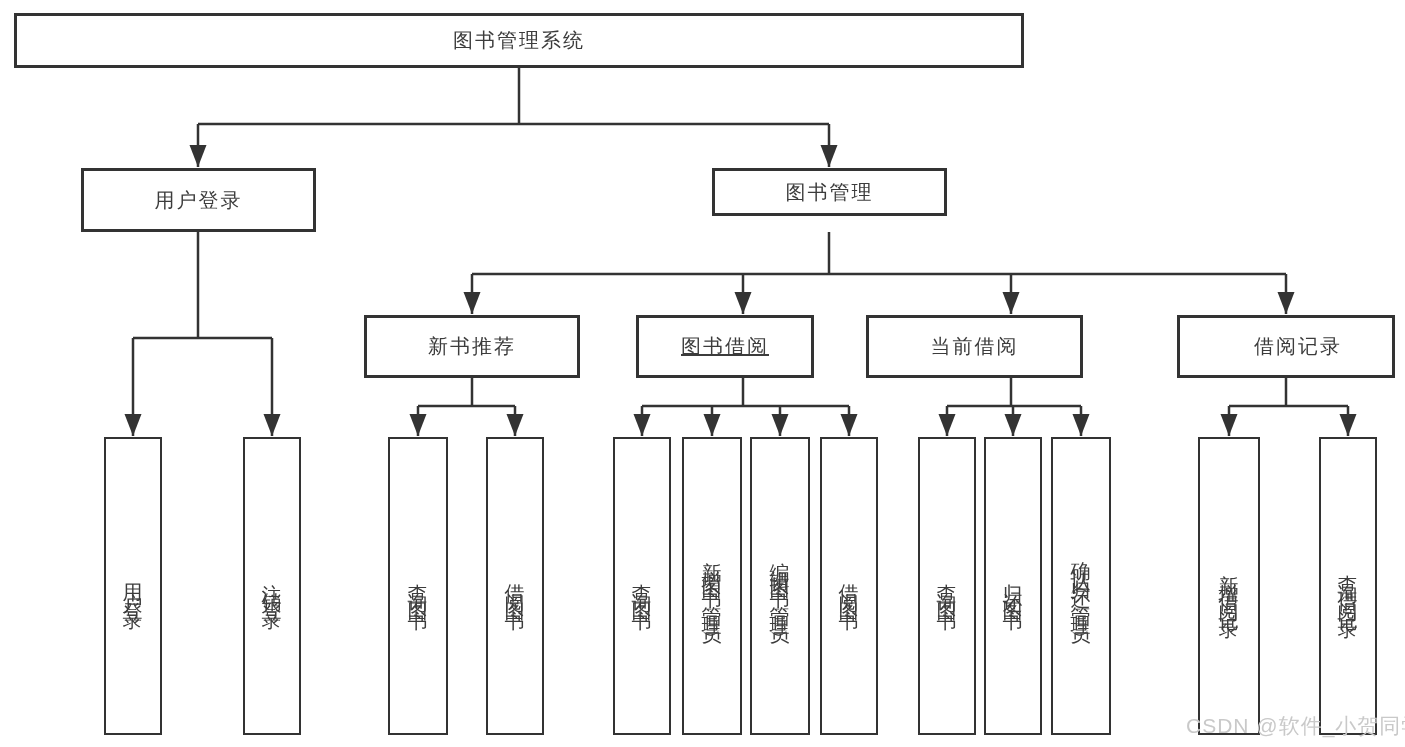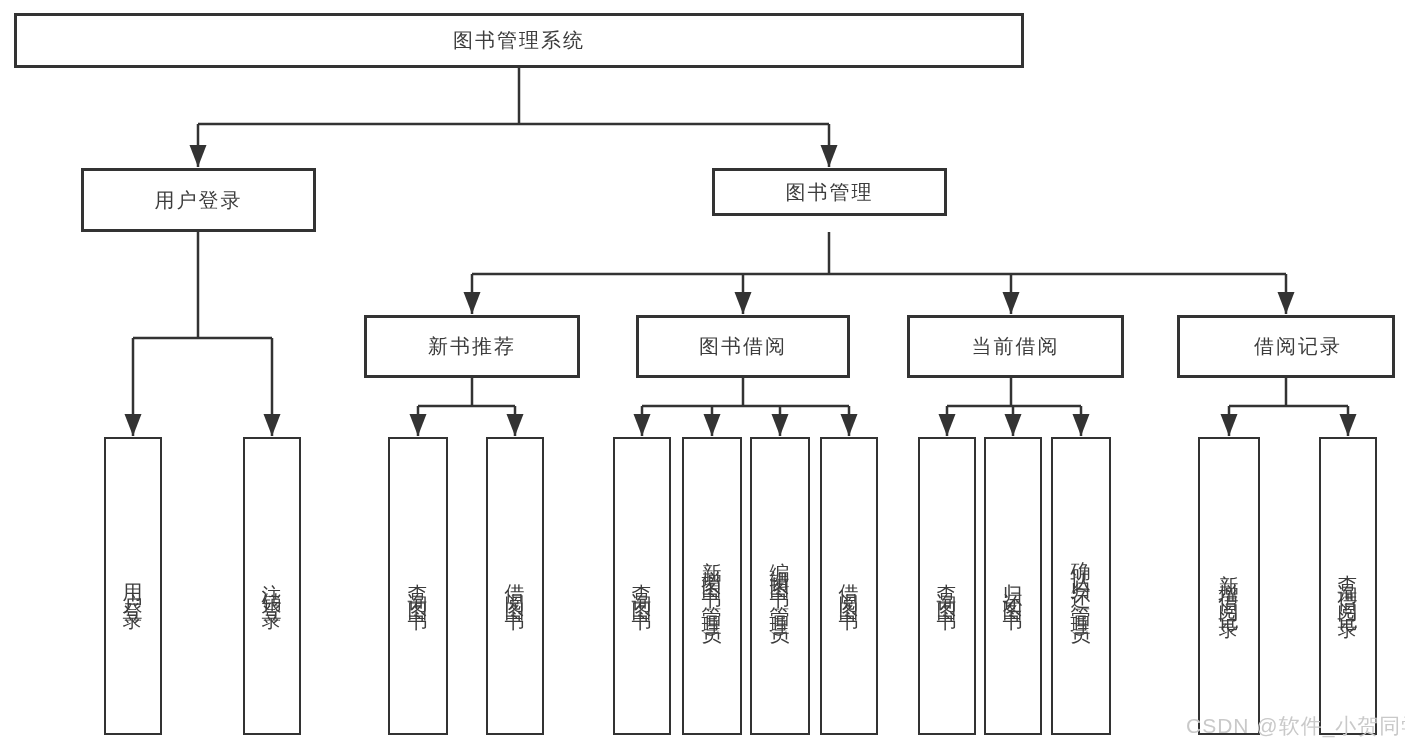--- a/index.html
+++ b/index.html
@@ -106,24 +106,24 @@
   <div class="hbox" style="left:81px;top:168px;width:235px;height:64px;">
     <span>用户登录</span>
   </div>
   <div class="hbox" style="left:712px;top:168px;width:235px;height:48px;">
     <span>图书管理</span>
   </div>
 
   <div class="hbox" style="left:364px;top:315px;width:216px;height:63px;">
     <span>新书推荐</span>
   </div>
-  <div class="hbox" style="left:636px;top:315px;width:214px;height:63px;">
+  <div class="hbox" style="left:636px;top:315px;width:178px;height:63px;text-decoration:underline;">
     <span>图书借阅</span>
   </div>
-  <div class="hbox" style="left:907px;top:315px;width:217px;height:63px;">
+  <div class="hbox" style="left:866px;top:315px;width:217px;height:63px;">
     <span>当前借阅</span>
   </div>
   <div class="hbox" style="left:1177px;top:315px;width:218px;height:63px;padding-left:24px;">
     <span>借阅记录</span>
   </div>
 
   <div class="vbox" style="left:104px;width:58px;">
     <span>用户登录</span>
   </div>
   <div class="vbox" style="left:243px;width:58px;">

